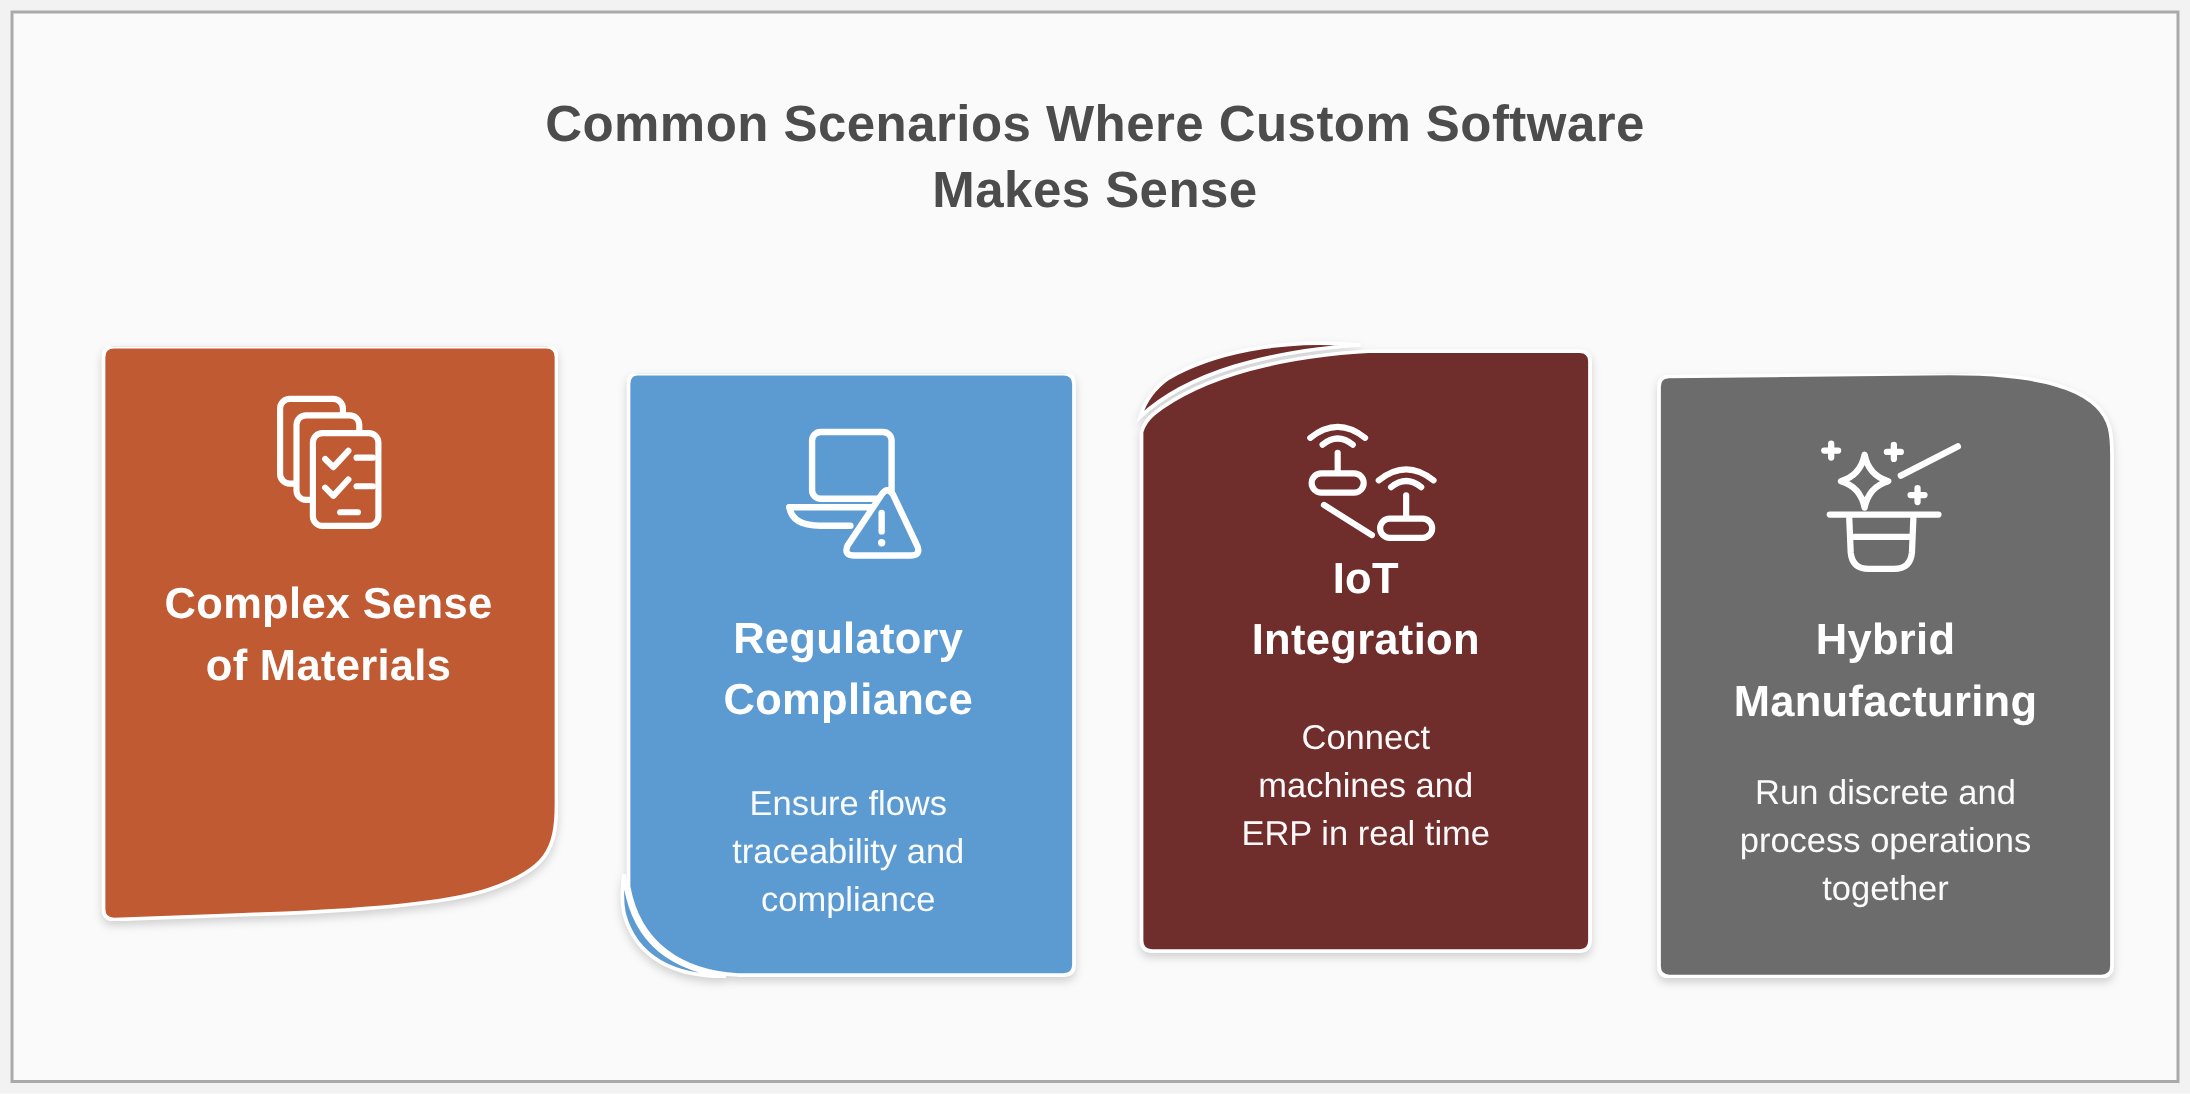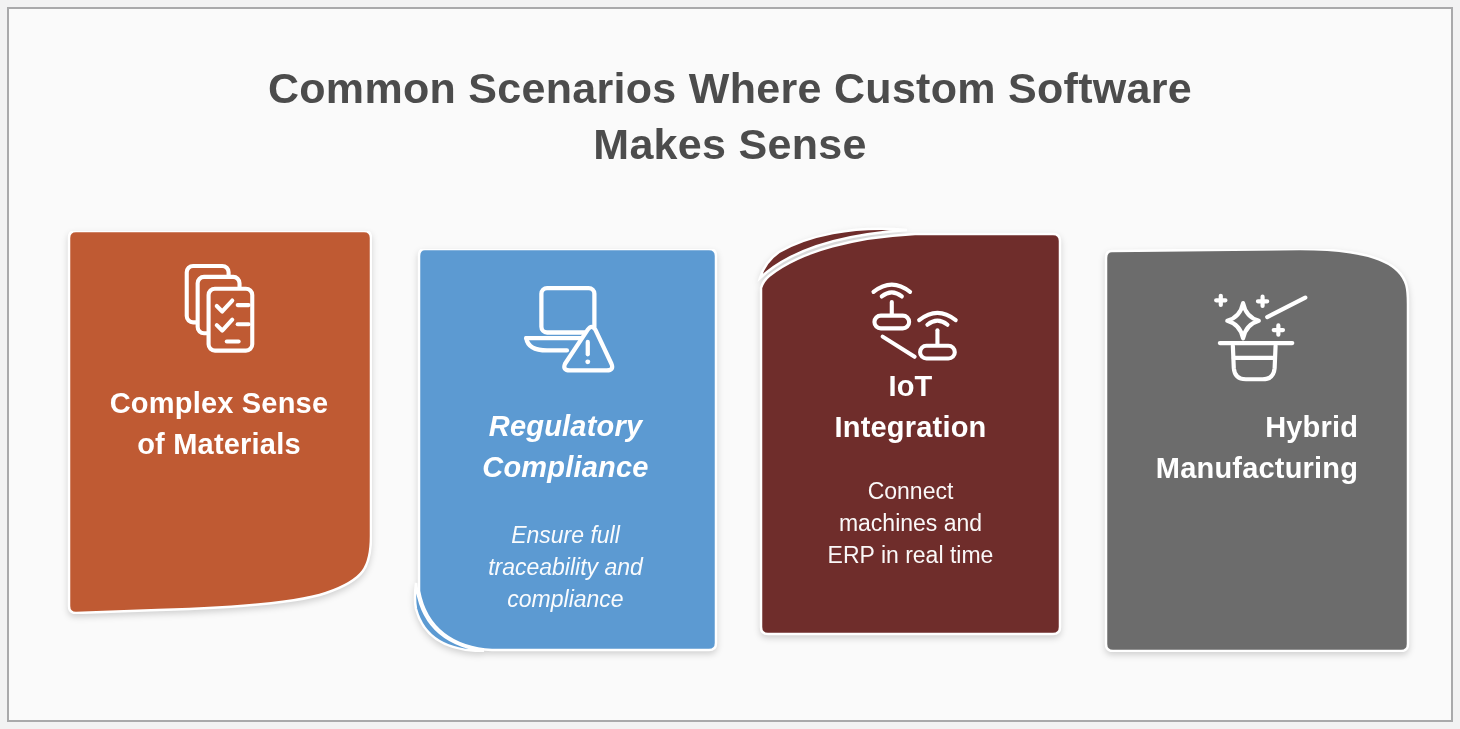--- a/index.html
+++ b/index.html
@@ -11,21 +11,21 @@
   }
   .frame{
     position:absolute;inset:7px;
     background:#fafafa;
     border:2px solid #a9a9ab;
   }
   .main-title{
     margin:0;
     padding-top:52px;
     text-align:center;
-    font-size:43px;
+    font-size:34px;
     line-height:1.3;
     font-weight:bold;
     color:#4c4c4c;
     white-space:pre-line;
     letter-spacing:.3px;
   }
   .card{
     position:absolute;
     color:#fff;
   }
@@ -57,21 +57,21 @@
   }
   .card-desc{
     font-size:23px;
     line-height:1.38;
     white-space:pre-line;
     opacity:.97;
     font-weight:400;
   }
   
   .card-1 .content{padding-top:30px;} .card-1 .card-title{margin-top:22px;} .card-1 .card-desc{margin-top:30px;}
-  .card-2 .content{padding-top:36px;font-style:italic;} .card-2 .card-title{margin-top:26px;} .card-2 .card-desc{margin-top:32px;}
+  .card-2 .content{padding-top:36px;} .card-2 .card-title{margin-top:26px;} .card-2 .card-desc{margin-top:32px;}
   .card-3 .content{padding-top:42px;} .card-3 .card-title{} .card-3 .card-desc{margin-top:38px;}
   .card-4 .content{padding-top:26px;} .card-4 .card-title{margin-top:20px;} .card-4 .card-desc{margin-top:24px;}
 </style>
 </head>
 <body>
 
 <div class="frame">
 
   <h1 class="main-title" style="color: rgb(76, 76, 76);">Common Scenarios Where Custom Software
 Makes Sense</h1>
@@ -105,21 +105,21 @@
       <svg class="icon-svg" width="106" height="95" viewBox="0 0 112 100">
         <rect class="occlude" x="30" y="3" width="56" height="47" rx="6"></rect>
         <path d="M14,56 H82"></path>
         <path d="M14,56 Q16,69 36,69 H57"></path>
         <path class="occlude" d="M79,47 Q83,41 87,47 L104,83 Q107,90 99,90 H60 Q52,90 55,83 Z"></path>
         <path d="M79,60 V73"></path>
         <circle class="dotfill" cx="79" cy="81" r="2.6"></circle>
       </svg>
       <div class="card-title" style="max-width:260px;">Regulatory
 Compliance</div>
-      <div class="card-desc" style="max-width:265px;">Ensure full
+      <div class="card-desc" style="max-width:265px;">Ensure flows
 traceability and
 compliance</div>
     </div>
   </div>
 
   <div class="card card-3" style="left: 748px; top: 217px; width: 307px; height: 410px; --card-color: #6f2d2b;">
     <svg class="shape" viewBox="0 0 307 410" preserveAspectRatio="none">
       <path class="body-fill" d="M4,62 Q6,55 12,50 C45,24 100,11 158,8 L296,8 Q303,8 303,15 V401 Q303,408 296,408 H11 Q4,408 4,401 Z"></path>
       <path class="body-fill" d="M3,52 C35,22 90,8 150,4 C95,-1 50,10 22,26 C12,33 6,42 3,52 Z"></path>
     </svg>
@@ -151,18 +151,21 @@
       <svg class="icon-svg" width="104" height="112" viewBox="0 0 112 120">
         <path d="M12,27 h10 M17,22 v10"></path>
         <path d="M41,30 Q44,45 58,49 Q44,53 41,68 Q38,53 24,49 Q38,45 41,30 Z"></path>
         <path d="M57,28 h10 M62,23 v10"></path>
         <path d="M67,45 L108,24"></path>
         <path d="M74,59 h10 M79,54 v10"></path>
         <path d="M16,73 H94"></path>
         <path d="M30,76 L31,100 Q32,112 44,112 H62 Q74,112 75,100 L76,76"></path>
         <path d="M31,89 H75"></path>
       </svg>
-      <div class="card-title" style="max-width:270px;text-align:right;">Hybrid
+      <div class="card-title" style="max-width:270px;">Hybrid
 Manufacturing</div>
+      <div class="card-desc" style="max-width:270px;">Run discrete and
+process operations
+together</div>
     </div>
   </div>
 
 </div>
 
 </body></html>

